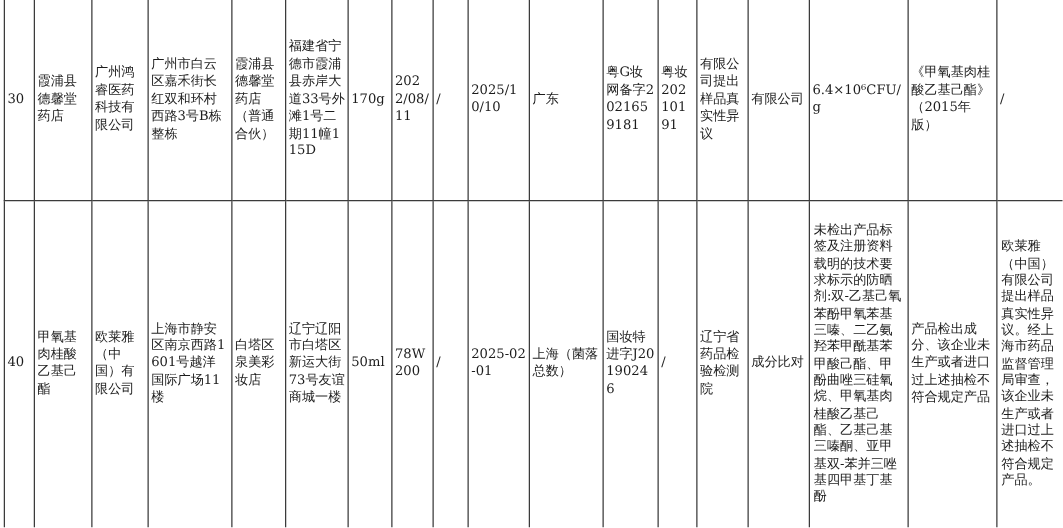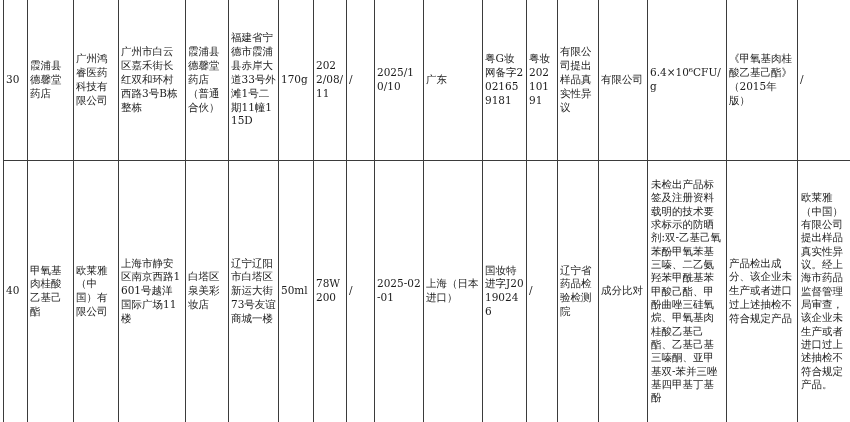--- a/index.html
+++ b/index.html
@@ -95,21 +95,21 @@
           <td>40</td>
           <td>甲氧基肉桂酸乙基己酯</td>
           <td>欧莱雅（中国）有限公司</td>
           <td>上海市静安区南京西路1601号越洋国际广场11楼</td>
           <td>白塔区泉美彩妆店</td>
           <td>辽宁辽阳市白塔区新运大街73号友谊商城一楼</td>
           <td>50ml</td>
           <td>78W200</td>
           <td>/</td>
           <td>2025-02-01</td>
-          <td>上海（日本进口）</td>
+          <td>上海（菌落总数）</td>
           <td>国妆特进字J20190246</td>
           <td>/</td>
           <td>辽宁省药品检验检测院</td>
           <td>成分比对</td>
           <td class="dense">未检出产品标签及注册资料载明的技术要求标示的防晒剂:双-乙基己氧苯酚甲氧苯基三嗪、二乙氨羟苯甲酰基苯甲酸己酯、甲酚曲唑三硅氧烷、甲氧基肉桂酸乙基己酯、乙基己基三嗪酮、亚甲基双-苯并三唑基四甲基丁基酚</td>
           <td>产品检出成分、该企业未生产或者进口过上述抽检不符合规定产品</td>
           <td class="dense">欧莱雅（中国）有限公司提出样品真实性异议。经上海市药品监督管理局审查，该企业未生产或者进口过上述抽检不符合规定产品。</td>
         </tr>
       </tbody>
   </table>

